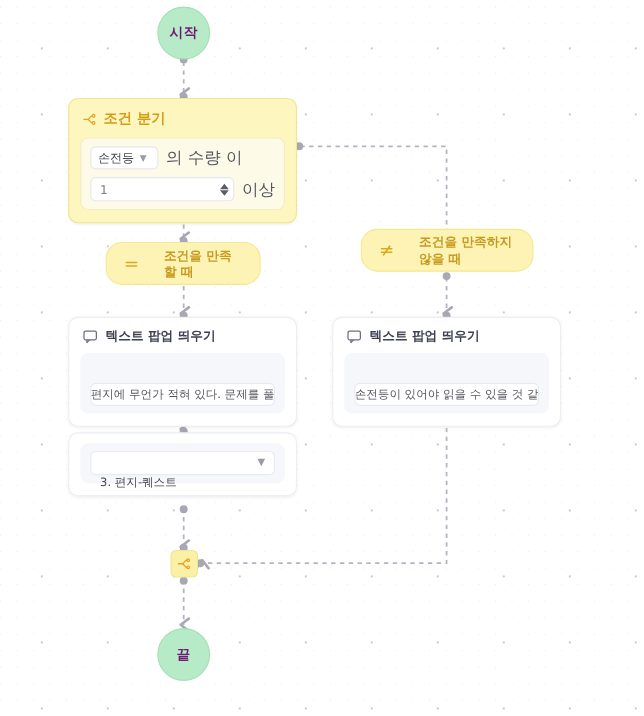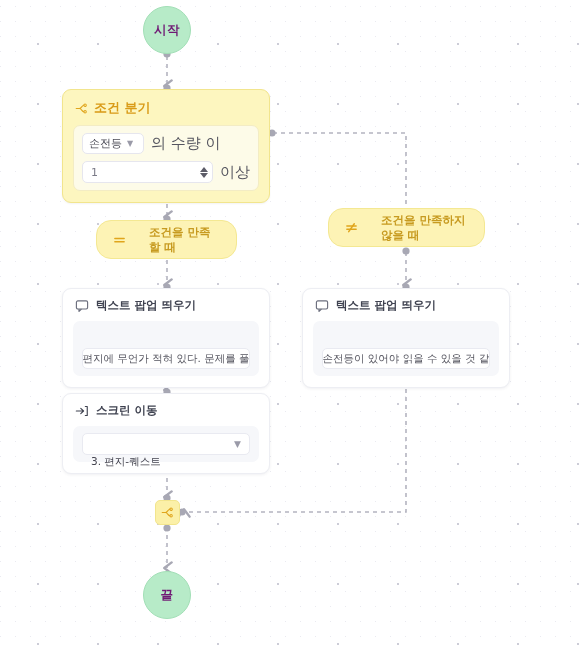--- a/index.html
+++ b/index.html
@@ -304,29 +304,20 @@
       <span>텍스트 팝업 띄우기</span>
     </div>
     <div class="card-body">
       <div class="inner-input">
         <span>손전등이 있어야 읽을 수 있을 것 같</span>
       </div>
     </div>
   </div>
 
   <div class="card" id="node-screen">
-    <div class="card-head">
-      <span>
-        <svg class="ic" width="14" height="14" viewBox="0 0 16 16">
-          <path d="M1.5 8 H9.5 M6.6 5 L9.8 8 L6.6 11" fill="none" stroke="#3f4250" stroke-width="1.3" stroke-linecap="round" stroke-linejoin="round"></path>
-          <path d="M11.8 2.8 H14 V13.2 H11.8" fill="none" stroke="#3f4250" stroke-width="1.3" stroke-linecap="round" stroke-linejoin="round"></path>
-        </svg>
-      </span>
-      <span>스크린 이동</span>
-    </div>
     <div class="card-body">
       <div class="inner-select">
         <span class="lbl">3. 편지-퀘스트</span>
         <span class="cv">▼</span>
       </div>
     </div>
   </div>
 
   <div id="node-merge">
     <span>

